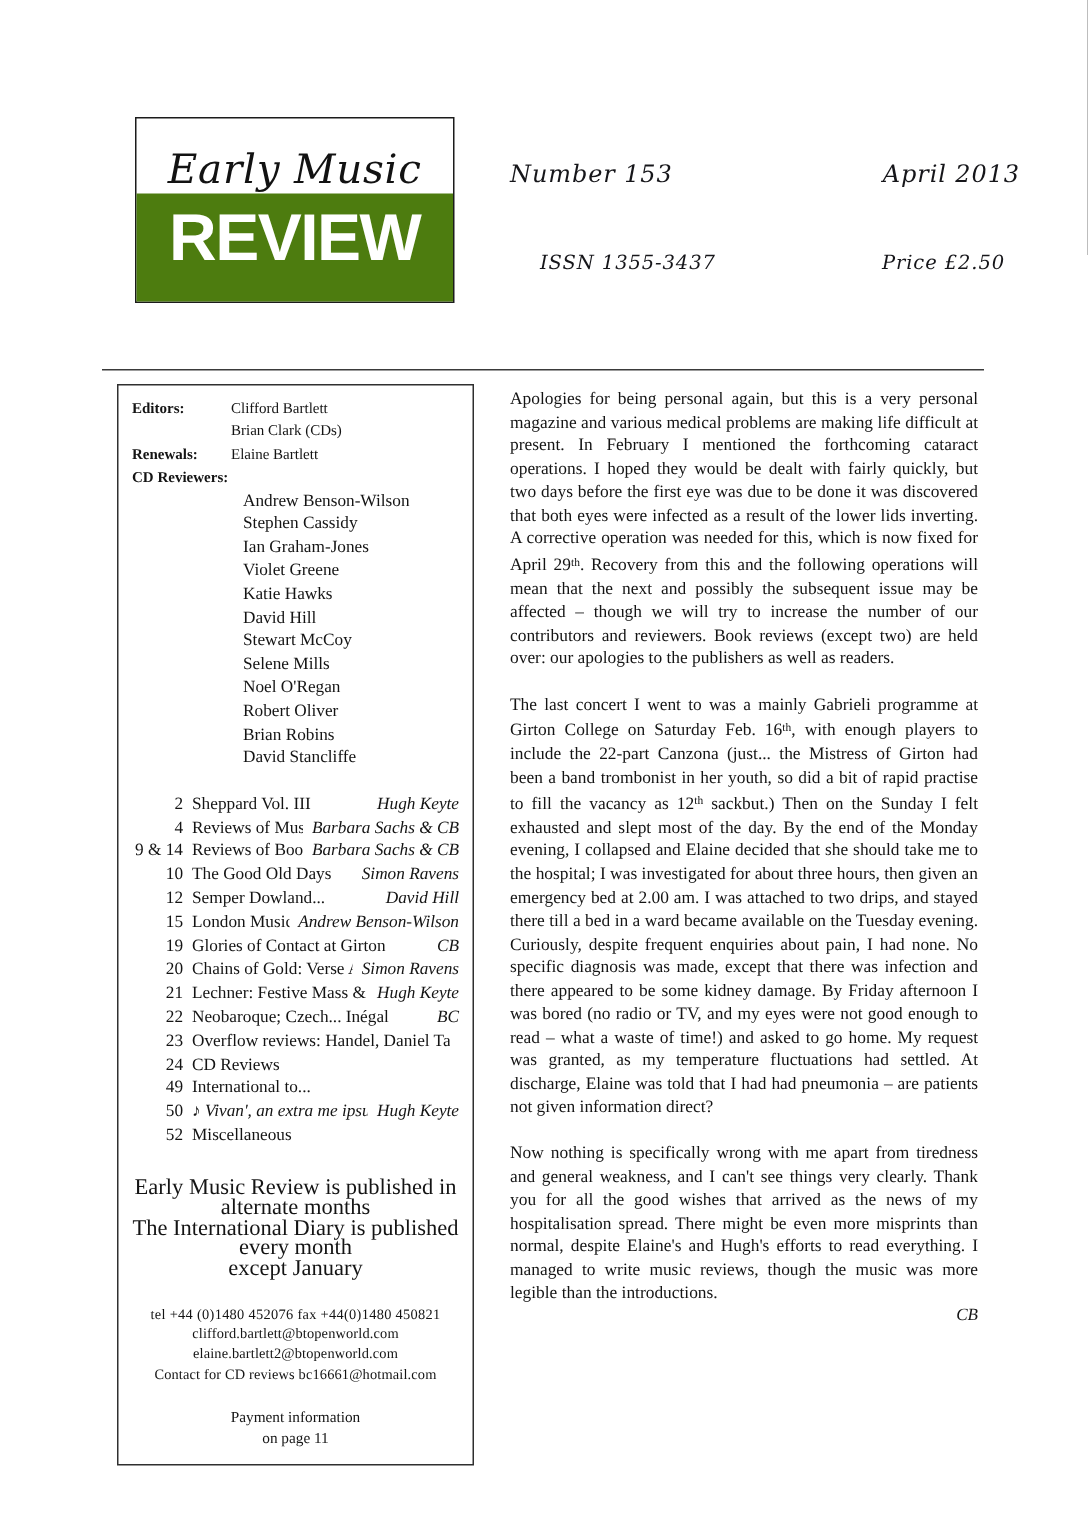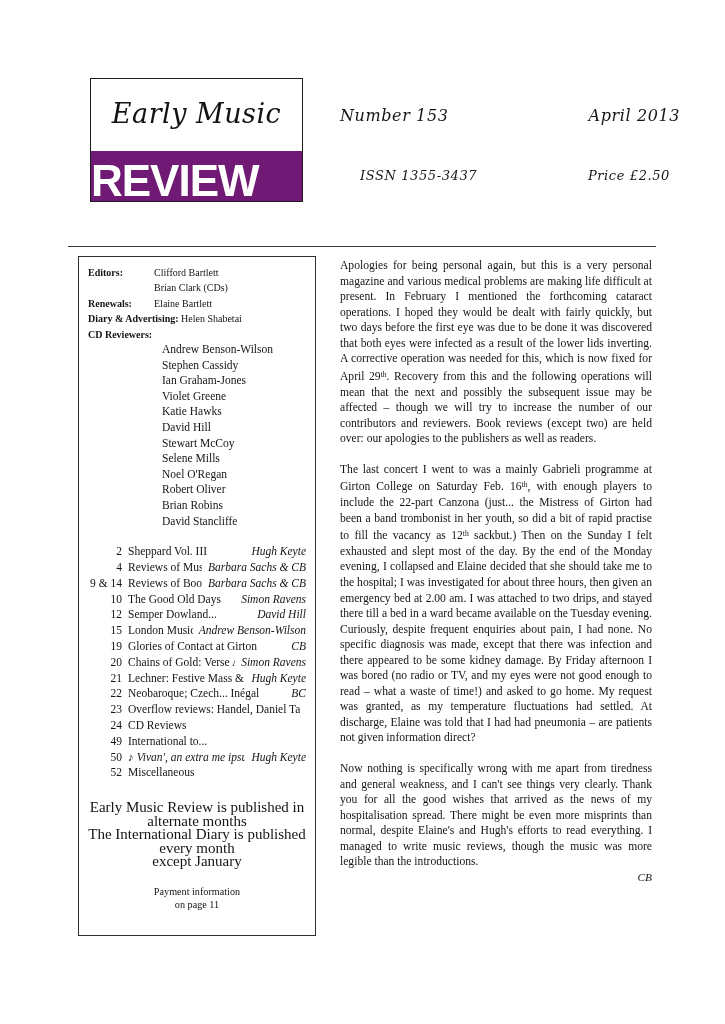--- a/index.html
+++ b/index.html
@@ -46,24 +46,24 @@
     font-size: 27px;
     letter-spacing: 0.5px;
     color: #121212;
     margin-top: 9px;
   }
   .logo-review {
     position: absolute;
     left: 0;
     right: 0;
     bottom: 0;
-    height: 50px;
-    background: #701a75;
+    height: 72px;
+    background: #4d7c0f;
     color: #ffffff;
-    text-align: left;
+    text-align: center;
     font-family: "Liberation Sans", "DejaVu Sans", sans-serif;
     font-weight: bold;
     font-size: 44px;
     line-height: 60px;
     letter-spacing: -1px;
   }
   .issue-line {
     position: absolute;
     top: 28px;
     left: 340px;
@@ -260,24 +260,20 @@
     <div class="col-left">
 
       <div class="staff-row">
         <span class="staff-label w">Editors:</span><span class="staff-name">Clifford Bartlett</span>
       </div>
       <div class="staff-row staff-indent">
         <span class="staff-name">Brian Clark (CDs)</span>
       </div>
       <div class="staff-row">
         <span class="staff-label w">Renewals:</span><span class="staff-name">Elaine Bartlett</span>
-      </div>
-      <div class="staff-row">
-        <span class="staff-label">Diary &amp; Advertising:</span>
-        <span class="staff-name">Helen Shabetai</span>
       </div>
       <div class="staff-row">
         <span class="staff-label">CD Reviewers:</span>
       </div>
 
       <div>
         <div class="reviewer">Andrew Benson-Wilson</div>
         <div class="reviewer">Stephen Cassidy</div>
         <div class="reviewer">Ian Graham-Jones</div>
         <div class="reviewer">Violet Greene</div>
@@ -369,20 +365,26 @@
         </div>
       </div>
 
       <div class="pub-note">
         <div>Early Music Review is published in</div>
         <div>alternate months</div>
         <div>The International Diary is published every month</div>
         <div>except January</div>
       </div>
 
+      <div class="contact">
+        <div class="telrow">tel +44 (0)1480 452076     fax +44(0)1480 450821</div>
+        <div>clifford.bartlett@btopenworld.com</div>
+        <div>elaine.bartlett2@btopenworld.com</div>
+        <div>Contact for CD reviews  bc16661@hotmail.com</div>
+      </div>
 
       <div class="payment">
         <div>Payment information</div>
         <div>on page 11</div>
       </div>
 
     </div>
 
     <div class="col-right">
 

